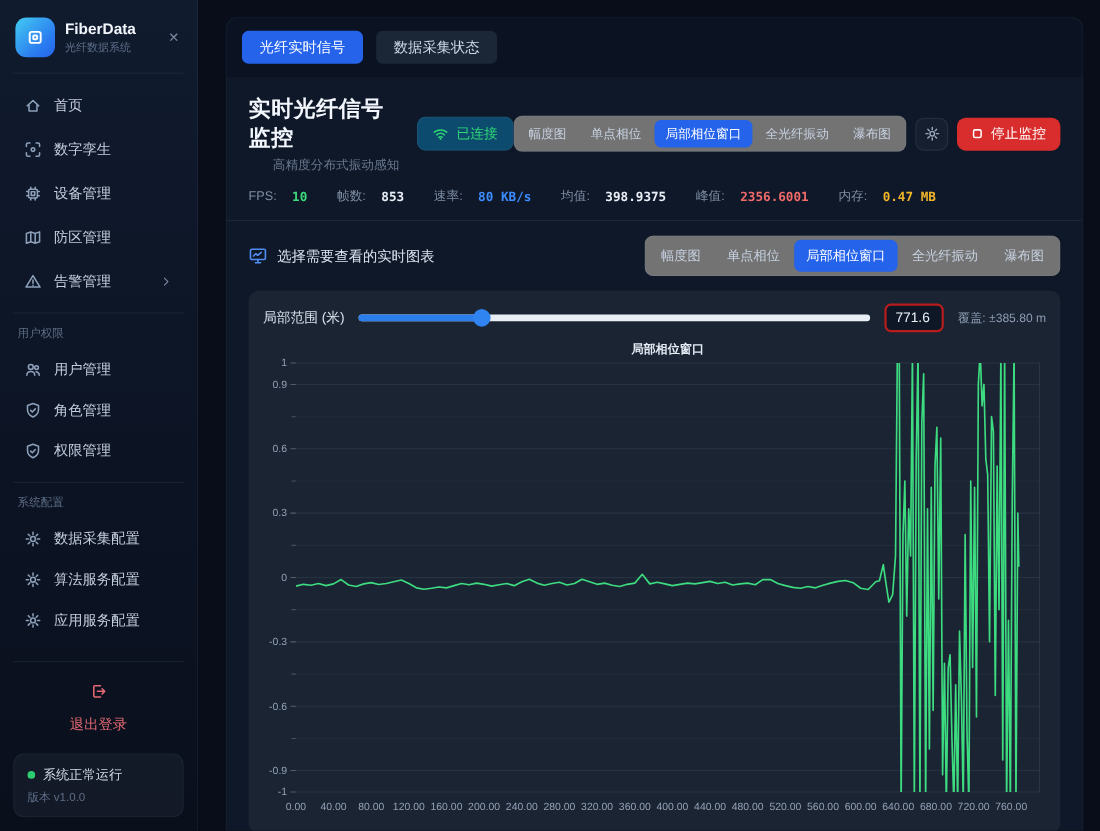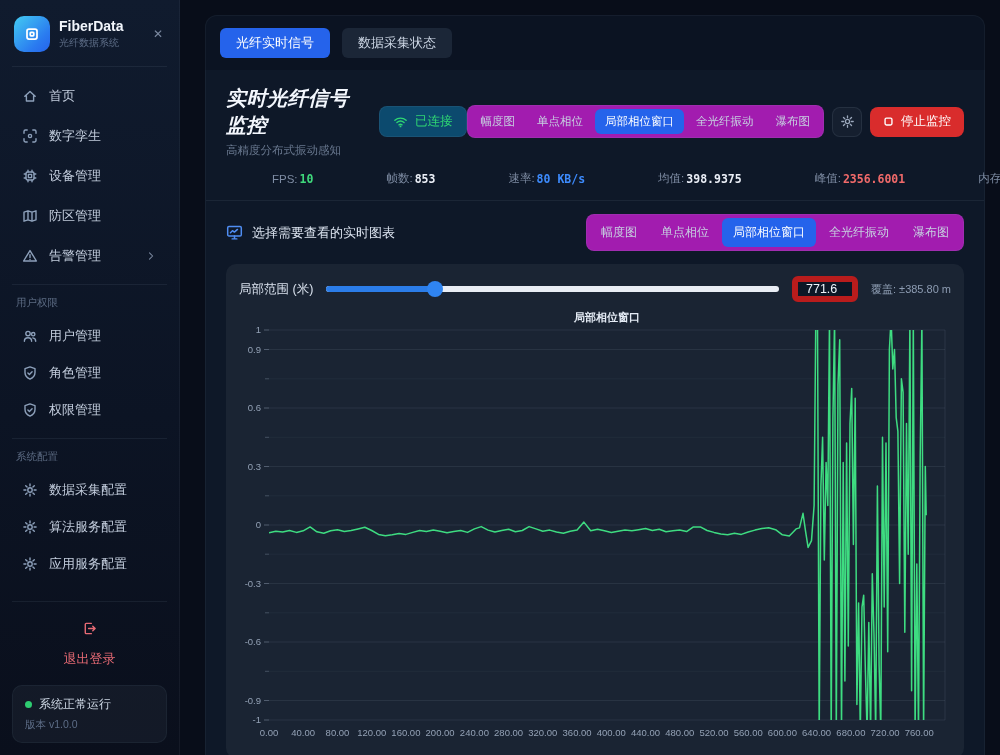--- a/index.html
+++ b/index.html
@@ -68,51 +68,51 @@
   .tab {
     height:30px; padding:0 16px; border-radius:6px; border:none; cursor:pointer;
     font-family:inherit; font-size:13px; color:#cdd7e5; background:#1b2637;
   }
   .tab.active { background:#2563eb; color:#fff; }
   .panel {
     background:#0e1828; border:1px solid rgba(148,163,184,.07); border-top:none;
     border-radius:0 0 12px 12px; padding:15px 20px 15px;
   }
   .header-row { display:flex; align-items:center; }
-  .page-title { font-size:20px; font-weight:bold; color:#f3f7fd; letter-spacing:.5px;font-style:italic; }
-  .page-sub { font-size:11.5px; color:#69788f; margin-top:4px; }
+  .page-title { font-size:20px; font-weight:bold; color:#f3f7fd; letter-spacing:.5px; }
+  .page-sub { font-size:11.5px; color:#69788f; margin-top:4px;text-align:right; }
   .conn-badge {
     margin-left:16px; display:flex; align-items:center; gap:7px;
     background:#0c4a6e; border:1px solid rgba(148,163,184,.10);
     border-radius:8px; padding:6px 13px; color:#2fd673; font-size:12.5px; white-space:nowrap;
   }
   .header-right { margin-left:auto; display:flex; align-items:center; gap:8px; }
   .seg {
     display:flex; align-items:center; gap:2px;
-    background:#a21caf; border:1px solid rgba(148,163,184,.13);
+    background:#737373; border:1px solid rgba(148,163,184,.13);
     border-radius:8px; padding:3px;
   }
   .seg button {
     border:none; background:transparent; cursor:pointer; font-family:inherit;
     font-size:11.5px; color:#c6d0e0; padding:5px 10px; border-radius:6px; white-space:nowrap;
   }
   .seg button.active { background:#2563eb; color:#fff; }
   .seg.lg button { font-size:12px; padding:6px 11px; }
   .icon-btn {
     width:30px; height:30px; border-radius:8px; cursor:pointer;
     background:#151f2f; border:1px solid rgba(148,163,184,.13);
     color:#9aa7bb; display:flex; align-items:center; justify-content:center;
   }
   .stop-btn {
     height:30px; border:none; border-radius:8px; cursor:pointer; font-family:inherit;
     background:#d92c2c; color:#fff; font-size:12.5px;
     display:flex; align-items:center; gap:7px; padding:0 13px; white-space:nowrap;
   }
   .stats-row { display:flex; align-items:center; gap:27px; margin-top:13px; font-size:11.5px; }
-  .stat { display:flex; align-items:center; gap:2px; white-space:nowrap;margin-left:46px; }
+  .stat { display:flex; align-items:center; gap:14px; white-space:nowrap; }
   .stat .sl { color:#7e8ca3; }
   .stat .sv { font-family:"DejaVu Sans Mono", monospace; font-weight:bold; font-size:11.5px; }
   .hr { height:1px; background:rgba(148,163,184,.10); margin:14px -20px 0; }
   .select-row { display:flex; align-items:center; margin-top:13px;gap:44px; }
   .select-label { display:flex; align-items:center; gap:9px; font-size:13px; color:#dce4f0; }
   .select-label .ic { color:#4f8df2; display:flex; }
   .select-row .seg { margin-left:auto; }
 
   .chart-panel {
     margin-top:13px; background:#1a2433; border-radius:10px;
@@ -121,21 +121,21 @@
   .slider-row { display:flex; align-items:center; gap:13px; height:30px; }
   .slider-label { font-size:12.5px; color:#d9e1ed; white-space:nowrap; }
   .slider { position:relative; flex:1; height:16px; cursor:pointer; }
   .slider .track { position:absolute; left:0; right:0; top:5px; height:6px; border-radius:3px; background:#e9edf4; }
   .slider .fill { position:absolute; left:0; top:5px; height:6px; border-radius:3px; background:#2b7de9; }
   .slider .thumb {
     position:absolute; top:0; width:16px; height:16px; border-radius:50%;
     background:#2f84f1; margin-left:-8px; cursor:grab;
   }
   .range-input {
-    width:66px; height:26px; background:#0d1726; border:6px solid #b91c1c;
+    width:54px; height:26px; background:#0d1726; border:2px solid #b91c1c;
     border-radius:6px; color:#eef3fa; font-family:inherit; font-size:12.5px; padding:0 8px;
   }
   .coverage { font-size:11px; color:#8d9cb2; white-space:nowrap; }
   .chart-wrap { margin-top:6px; }
   .chart-wrap svg { display:block; }
 </style>
 </head>
 <body>
 
 <div class="sidebar">

